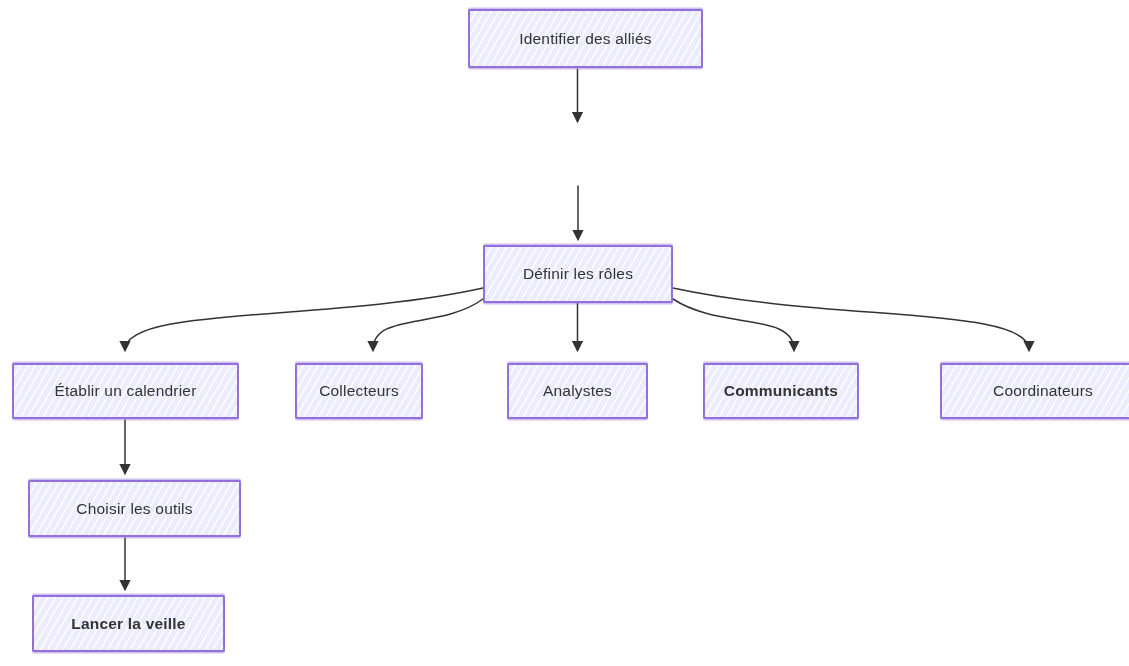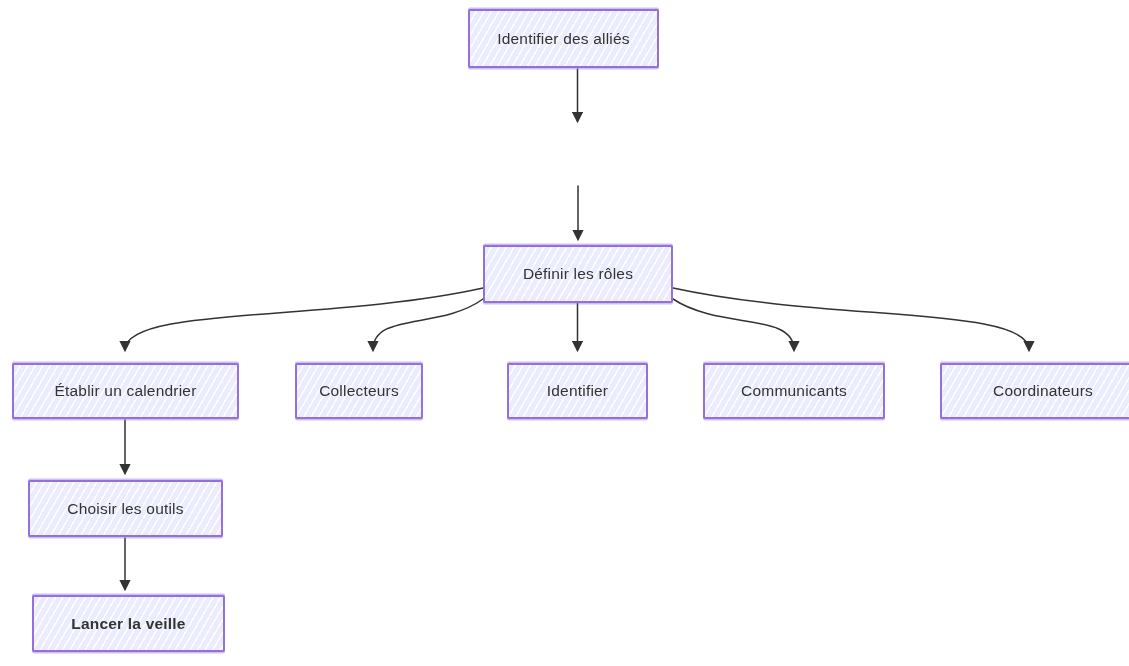--- a/index.html
+++ b/index.html
@@ -68,32 +68,32 @@
     <path class="edge" d="M578,186 V239" marker-end="url(#arrowhead)"></path>
     <path class="edge" d="M483,288 C330,322 125,306 125,350" marker-end="url(#arrowhead)"></path>
     <path class="edge" d="M483,299 C440,330 373,312 373,350" marker-end="url(#arrowhead)"></path>
     <path class="edge" d="M577.5,303 V350" marker-end="url(#arrowhead)"></path>
     <path class="edge" d="M673,299 C720,330 794,312 794,350" marker-end="url(#arrowhead)"></path>
     <path class="edge" d="M673,288 C830,322 1029,306 1029,350" marker-end="url(#arrowhead)"></path>
     <path class="edge" d="M125,420 V473" marker-end="url(#arrowhead)"></path>
     <path class="edge" d="M125,538 V589" marker-end="url(#arrowhead)"></path>
   </svg>
 
-  <div class="node" style="left:468px; top:9px;   width:191px; height:59px;">Identifier des alliés</div>
+  <div class="node" style="left:468px; top:9px;   width:235px; height:59px;">Identifier des alliés</div>
 
 
   <div class="node" style="left:483px; top:245px; width:190px; height:58px;">Définir les rôles</div>
 
   <div class="node" style="left:12px;  top:363px; width:227px; height:56px;">Établir un calendrier</div>
 
   <div class="node" style="left:295px; top:363px; width:128px; height:56px;">Collecteurs</div>
 
-  <div class="node" style="left:507px; top:363px; width:141px; height:56px;">Identifier</div>
+  <div class="node" style="left:507px; top:363px; width:141px; height:56px;">Analystes</div>
 
-  <div class="node" style="left:703px; top:363px; width:182px; height:56px;">Communicants</div>
+  <div class="node" style="left:703px; top:363px; width:156px; height:56px;font-weight:bold;">Communicants</div>
 
   <div class="node" style="left:940px; top:363px; width:206px; height:56px;">Coordinateurs</div>
 
-  <div class="node" style="left:28px;  top:480px; width:195px; height:57px;">Choisir les outils</div>
+  <div class="node" style="left:28px;  top:480px; width:213px; height:57px;">Choisir les outils</div>
 
   <div class="node" style="left:32px;  top:595px; width:193px; height:57px;font-weight:bold;">Lancer la veille</div>
 
 </div>
 
 </body></html>

